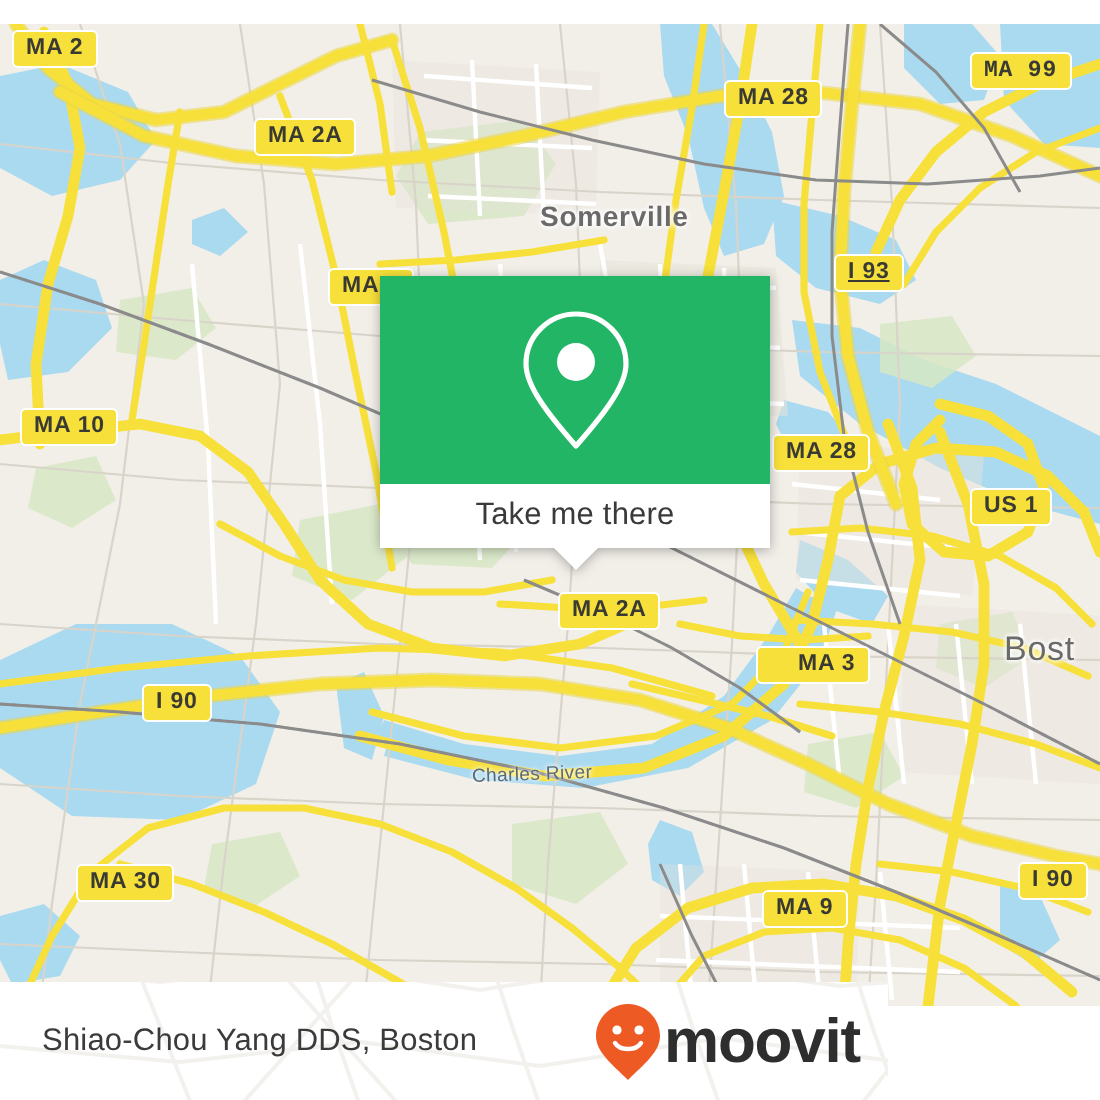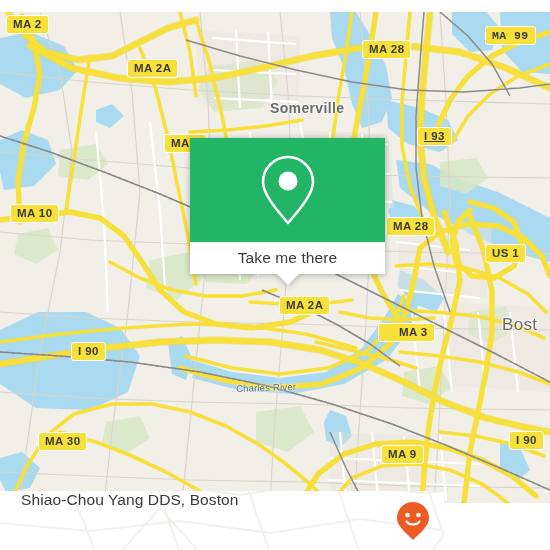--- a/index.html
+++ b/index.html
@@ -24,21 +24,21 @@
     margin-top: 12px;
   }
   .layer { position: absolute; left: 0; top: 0; width: 550px; height: 491px; }
 
   
   #bottom-bar {
     position: absolute; left: 0; top: 491px;
     width: 444px; height: 59px;
     background: #ffffff;
     overflow: hidden;
-    display: flex; align-items: flex-start;
+    display: flex; align-items: center;
   }
   #bottom-bar .ghost {
     position: absolute; left: 0; top: -18px; width: 550px; height: 80px;
     opacity: .35;
   }
   #place-label {
     position: relative;
     margin-left: 21px;
     font-size: 15.5px;
     color: #3b3b3b;
@@ -381,15 +381,16 @@
 
     <div id="place-label">Shiao-Chou Yang DDS, Boston</div>
 
     <div id="moovit-logo">
       <svg width="34" height="40" viewBox="0 0 34 40">
         <path d="M17 1 C8.2 1 1 8.2 1 17 C1 25 9 31 17 39 C25 31 33 25 33 17 C33 8.2 25.8 1 17 1 Z" fill="#ee5a24"></path>
         <circle cx="11.5" cy="14" r="2.3" fill="#ffffff"></circle>
         <circle cx="22.5" cy="14" r="2.3" fill="#ffffff"></circle>
         <path d="M10.5 20.5 C13 24.5 21 24.5 23.5 20.5" fill="none" stroke="#ffffff" stroke-width="2.2" stroke-linecap="round"></path>
       </svg>
+      <span class="wordmark">moovit</span>
     </div>
   </div>
 </div>
 
 </body></html>

